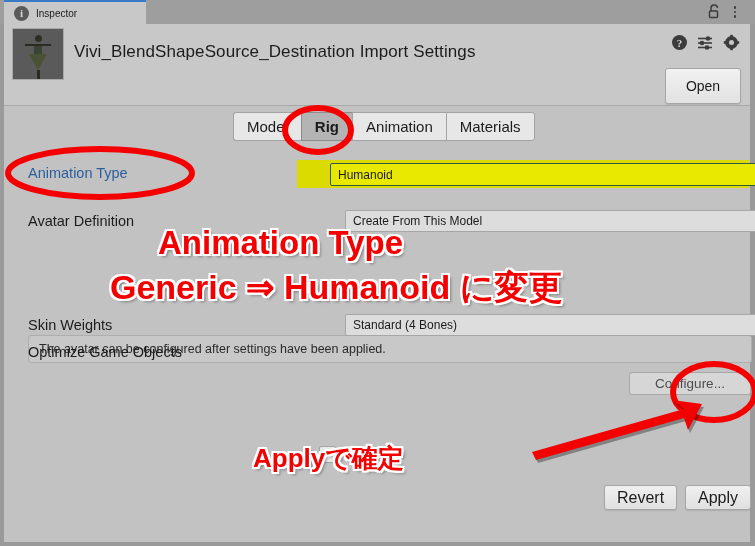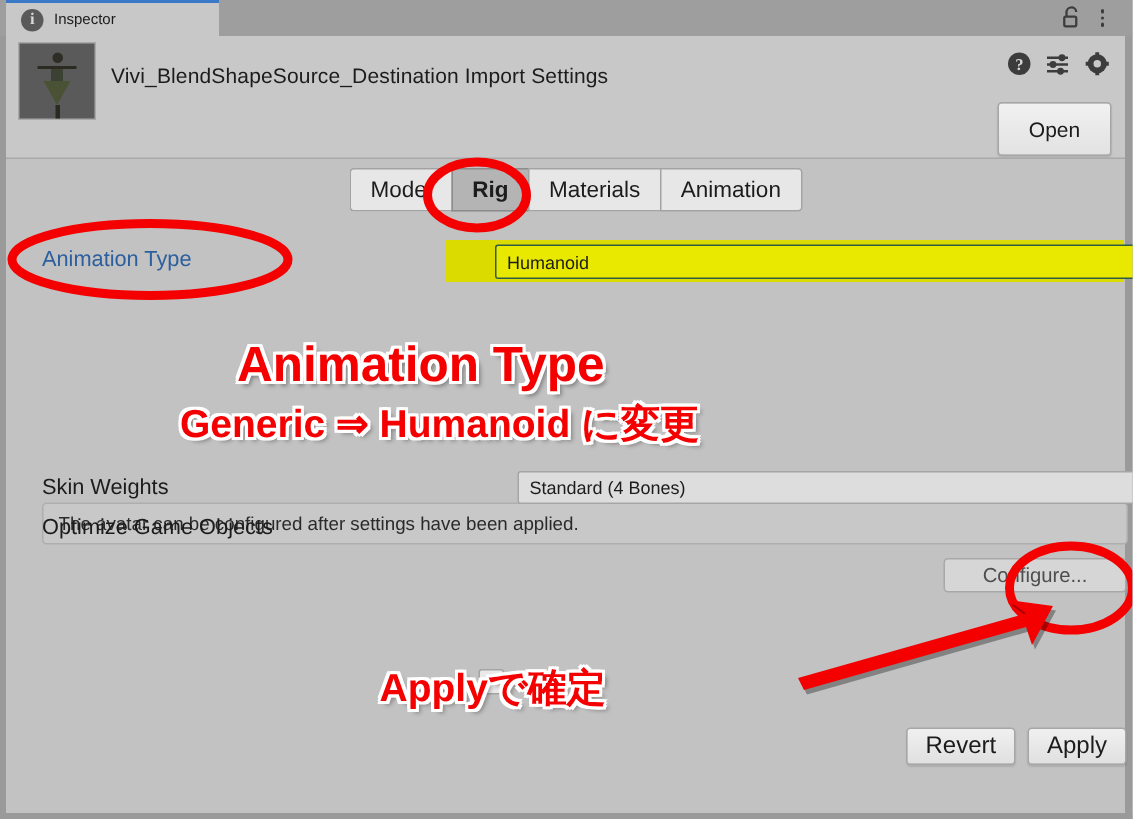--- a/index.html
+++ b/index.html
@@ -79,21 +79,21 @@
   .thumb .torso { width: 8px; height: 8px; background: #3c4233; margin: 0 auto; }
   .thumb .skirt {
     width: 0; height: 0; margin: 0 auto;
     border-left: 9px solid transparent; border-right: 9px solid transparent;
     border-top: 16px solid #4a5236;
   }
   .thumb .legs { width: 3px; height: 13px; background: #2a2a22; margin: 0 auto; }
 
   .asset-title {
     position: absolute; left: 70px; top: 18px;
-    font-size: 14px; color: #1c1c1c; letter-spacing: 0.1px;
+    font-size: 17px; color: #1c1c1c; letter-spacing: 0.1px;
   }
   .hdr-icons {
     position: absolute; right: 10px; top: 10px;
     display: flex; align-items: center; gap: 9px;
   }
   .hicon { width: 17px; height: 17px; }
   .open-btn {
     position: absolute; right: 9px; top: 44px;
     min-width: 76px; height: 36px;
     background: linear-gradient(#f1f1f1,#e2e2e2);
@@ -209,21 +209,21 @@
     font-weight: bold;
     white-space: nowrap;
     text-shadow:
       -2px -2px 0 #fff,  2px -2px 0 #fff,
       -2px  2px 0 #fff,  2px  2px 0 #fff,
       -2px  0   0 #fff,  2px  0   0 #fff,
        0   -2px 0 #fff,  0    2px 0 #fff,
        3px  3px 3px rgba(0,0,0,.35);
   }
   .anno-1 { left: 158px; top: 224px; font-size: 33px; }
-  .anno-2 { left: 120px; top: 265px; font-size: 26px; }
+  .anno-2 { left: 110px; top: 265px; font-size: 34px; }
   .anno-3 { left: 253px; top: 441px; font-size: 26px; }
 </style>
 </head>
 <body>
 
 <div id="root">
 
   <div class="win-left-border"></div>
   <div class="win-right-border"></div>
   <div class="win-bottom-border"></div>
@@ -293,28 +293,35 @@
 
     <div class="open-btn">Open</div>
   </div>
   <div class="hdr-sep"></div>
 
   <div class="body-area">
 
     <div class="tabs-row">
       <div class="seg">Model</div>
       <div class="seg active">Rig</div>
+      <div class="seg">Animation</div>
       <div class="seg">Materials</div>
-      <div class="seg">Animation</div>
     </div>
 
     <div class="row" style="top:56px;">
       <span class="plabel link">Animation Type</span>
     </div>
 
+    <div class="row" style="top:104px;">
+      <span class="plabel">Avatar Definition</span>
+      <div class="dropdown" style="left:313px; width:435px; top:0;">
+        <span>Create From This Model</span>
+        <span class="caret"></span>
+      </div>
+    </div>
 
     <div class="helpbox">
       <span>The avatar can be configured after settings have been applied.</span>
     </div>
 
     <div class="configure-btn">Configure...</div>
 
     <div class="row" style="top:208px;">
       <span class="plabel">Skin Weights</span>
       <div class="dropdown" style="left:313px; width:435px; top:0;">

